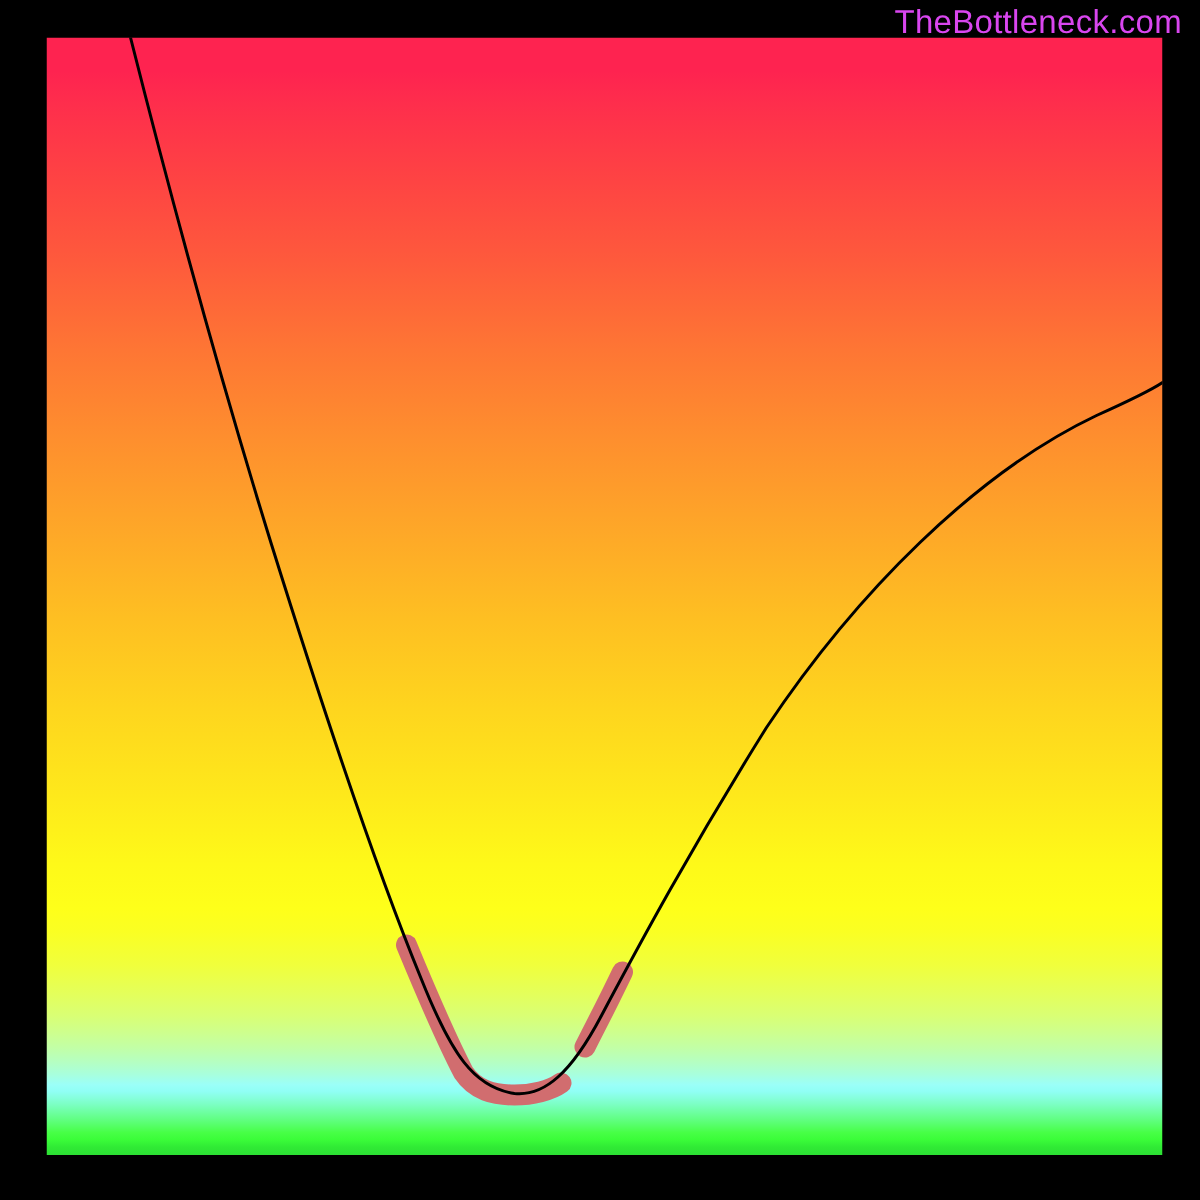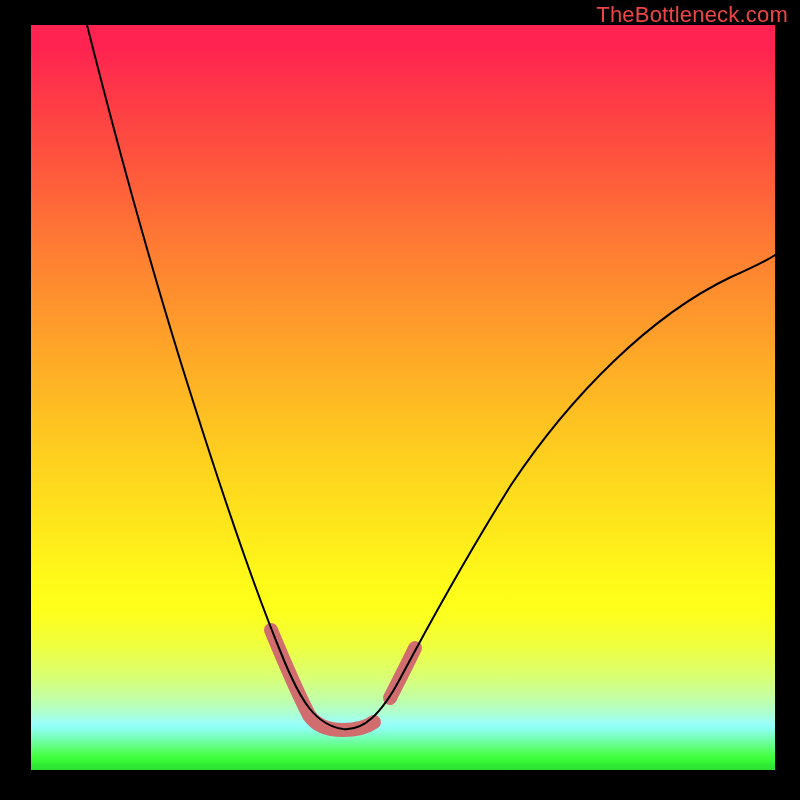--- a/index.html
+++ b/index.html
@@ -73,21 +73,21 @@
     position: absolute;
     left: 31px;
     top: 25px;
     width: 744px;
     height: 745px;
   }
   .watermark {
     position: absolute;
     top: 2px;
     right: 12px;
-    color: #ef4444;
+    color: #d946ef;
     font-size: 22px;
     font-weight: 500;
     letter-spacing: 0.2px;
     text-align: center;
   }
 </style>
 </head>
 <body>
 
 <div class="frame">

